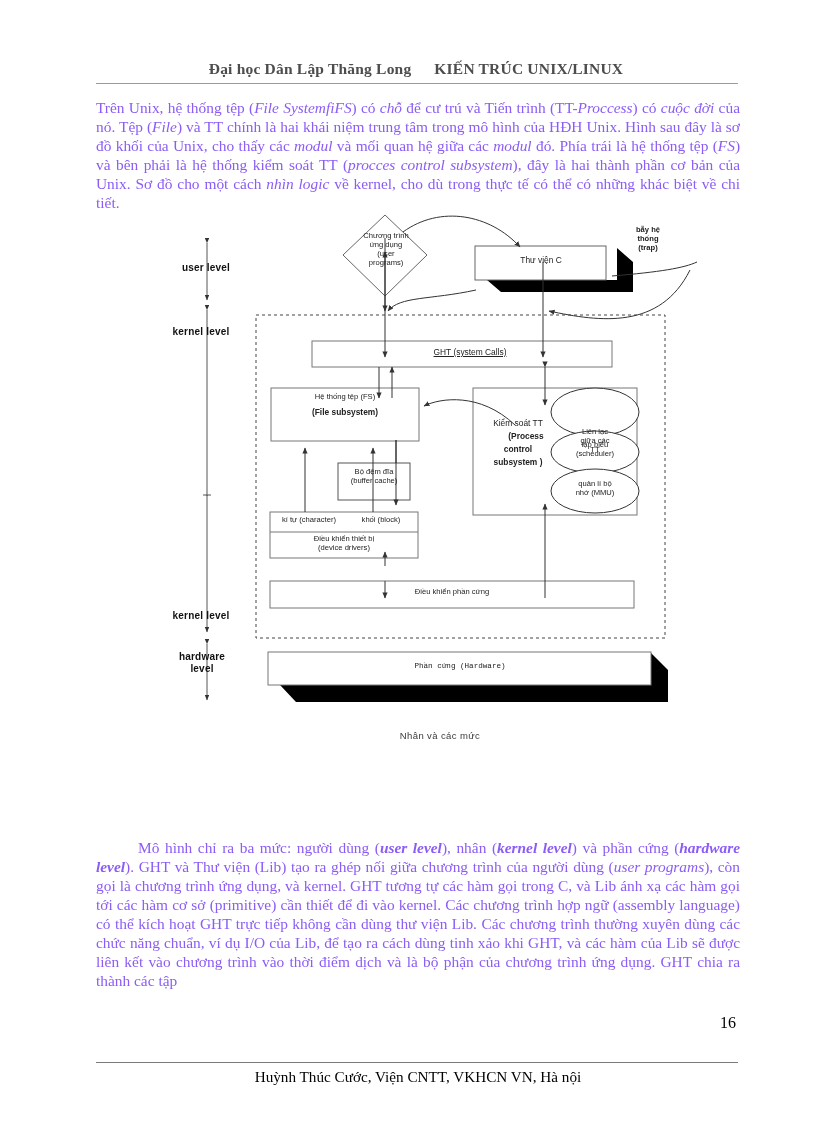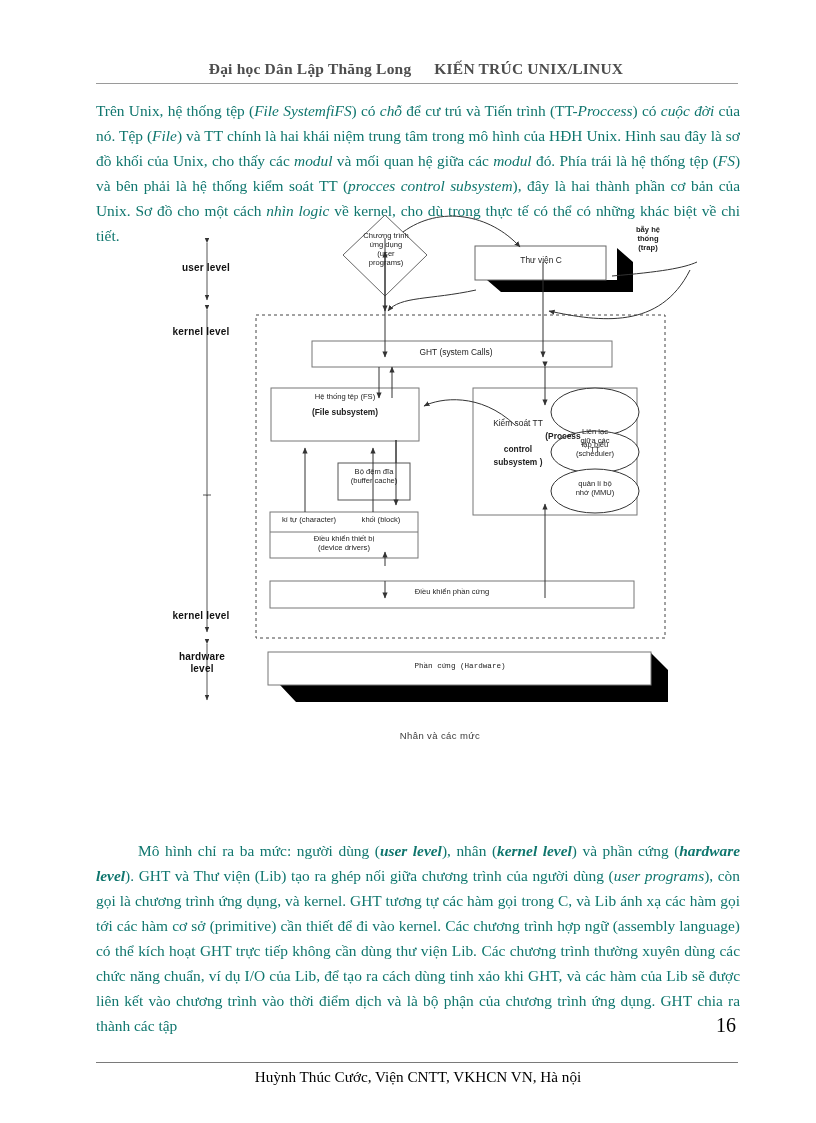--- a/index.html
+++ b/index.html
@@ -56,24 +56,24 @@
     height: 1px;
     background: #9a9a9a;
   }
 
   
   .para {
     position: absolute;
     left: 96px;
     width: 644px;
     font-size: 15.4px;
-    line-height: 25px;
+    line-height: 19px;
     text-align: justify;
     text-justify: inter-word;
-    color: #0f766e;
+    color: #8b5cf6;
   }
   .para.p1 { top: 98px; }
   .para.p2 { top: 838px; text-indent: 42px; }
   .para i { font-style: italic; }
   .para .bi { font-weight: bold; font-style: italic; }
 
   
   .figure {
     position: absolute;
     left: 0;
@@ -114,21 +114,21 @@
   }
   .lbl-sm   { font-size: 7.6px; }
   .lbl-md   { font-size: 8.4px; }
   .lbl-bold { font-weight: bold; }
 
   
   .page-number {
     position: absolute;
     right: 80px;
     top: 1014px;
-    font-size: 20px;
+    font-size: 16px;
   }
   .rule-bottom {
     position: absolute;
     left: 96px;
     top: 1062px;
     width: 642px;
     height: 1px;
     background: #7a7a7a;
   }
   .footer-text {
@@ -244,27 +244,27 @@
 ứng dụng
 (user
 programs)</div>
 
     <div class="lbl lbl-md" style="left:481px; top:256px; width:120px;">Thư viện C</div>
 
     <div class="lbl lbl-sm lbl-bold" style="left:611px; top:226px; width:74px;">bẫy hệ
 thống
 (trap)</div>
 
-    <div class="lbl lbl-md" style="left:356px; top:348px; width:200px;">GHT (system Calls)</div>
+    <div class="lbl lbl-md" style="left:370px; top:348px; width:200px;text-decoration:underline;">GHT (system Calls)</div>
 
     <div class="lbl lbl-sm" style="left:283px; top:393px; width:124px;">Hệ thống tệp (FS)</div>
     <div class="lbl lbl-md lbl-bold" style="left:283px; top:408px; width:124px;">(File subsystem)</div>
 
     <div class="lbl lbl-md" style="left:474px; top:419px; width:88px;">Kiểm soát TT</div>
-    <div class="lbl lbl-md lbl-bold" style="left:485px; top:432px; width:88px;padding-left:34px;">(Process</div>
+    <div class="lbl lbl-md lbl-bold" style="left:448px; top:432px; width:88px;padding-left:34px;">(Process</div>
     <div class="lbl lbl-md lbl-bold" style="left:474px; top:445px; width:88px;">control</div>
     <div class="lbl lbl-md lbl-bold" style="left:470px; top:458px; width:96px;">subsystem )</div>
 
     <div class="lbl lbl-sm" style="left:557px; top:392px; width:76px;margin-top:36px;">Liên lạc
 giữa các
 TT</div>
     <div class="lbl lbl-sm" style="left:557px; top:441px; width:76px;">lập biểu
 (scheduler)</div>
     <div class="lbl lbl-sm" style="left:557px; top:480px; width:76px;">quản lí bộ
 nhớ (MMU)</div>

